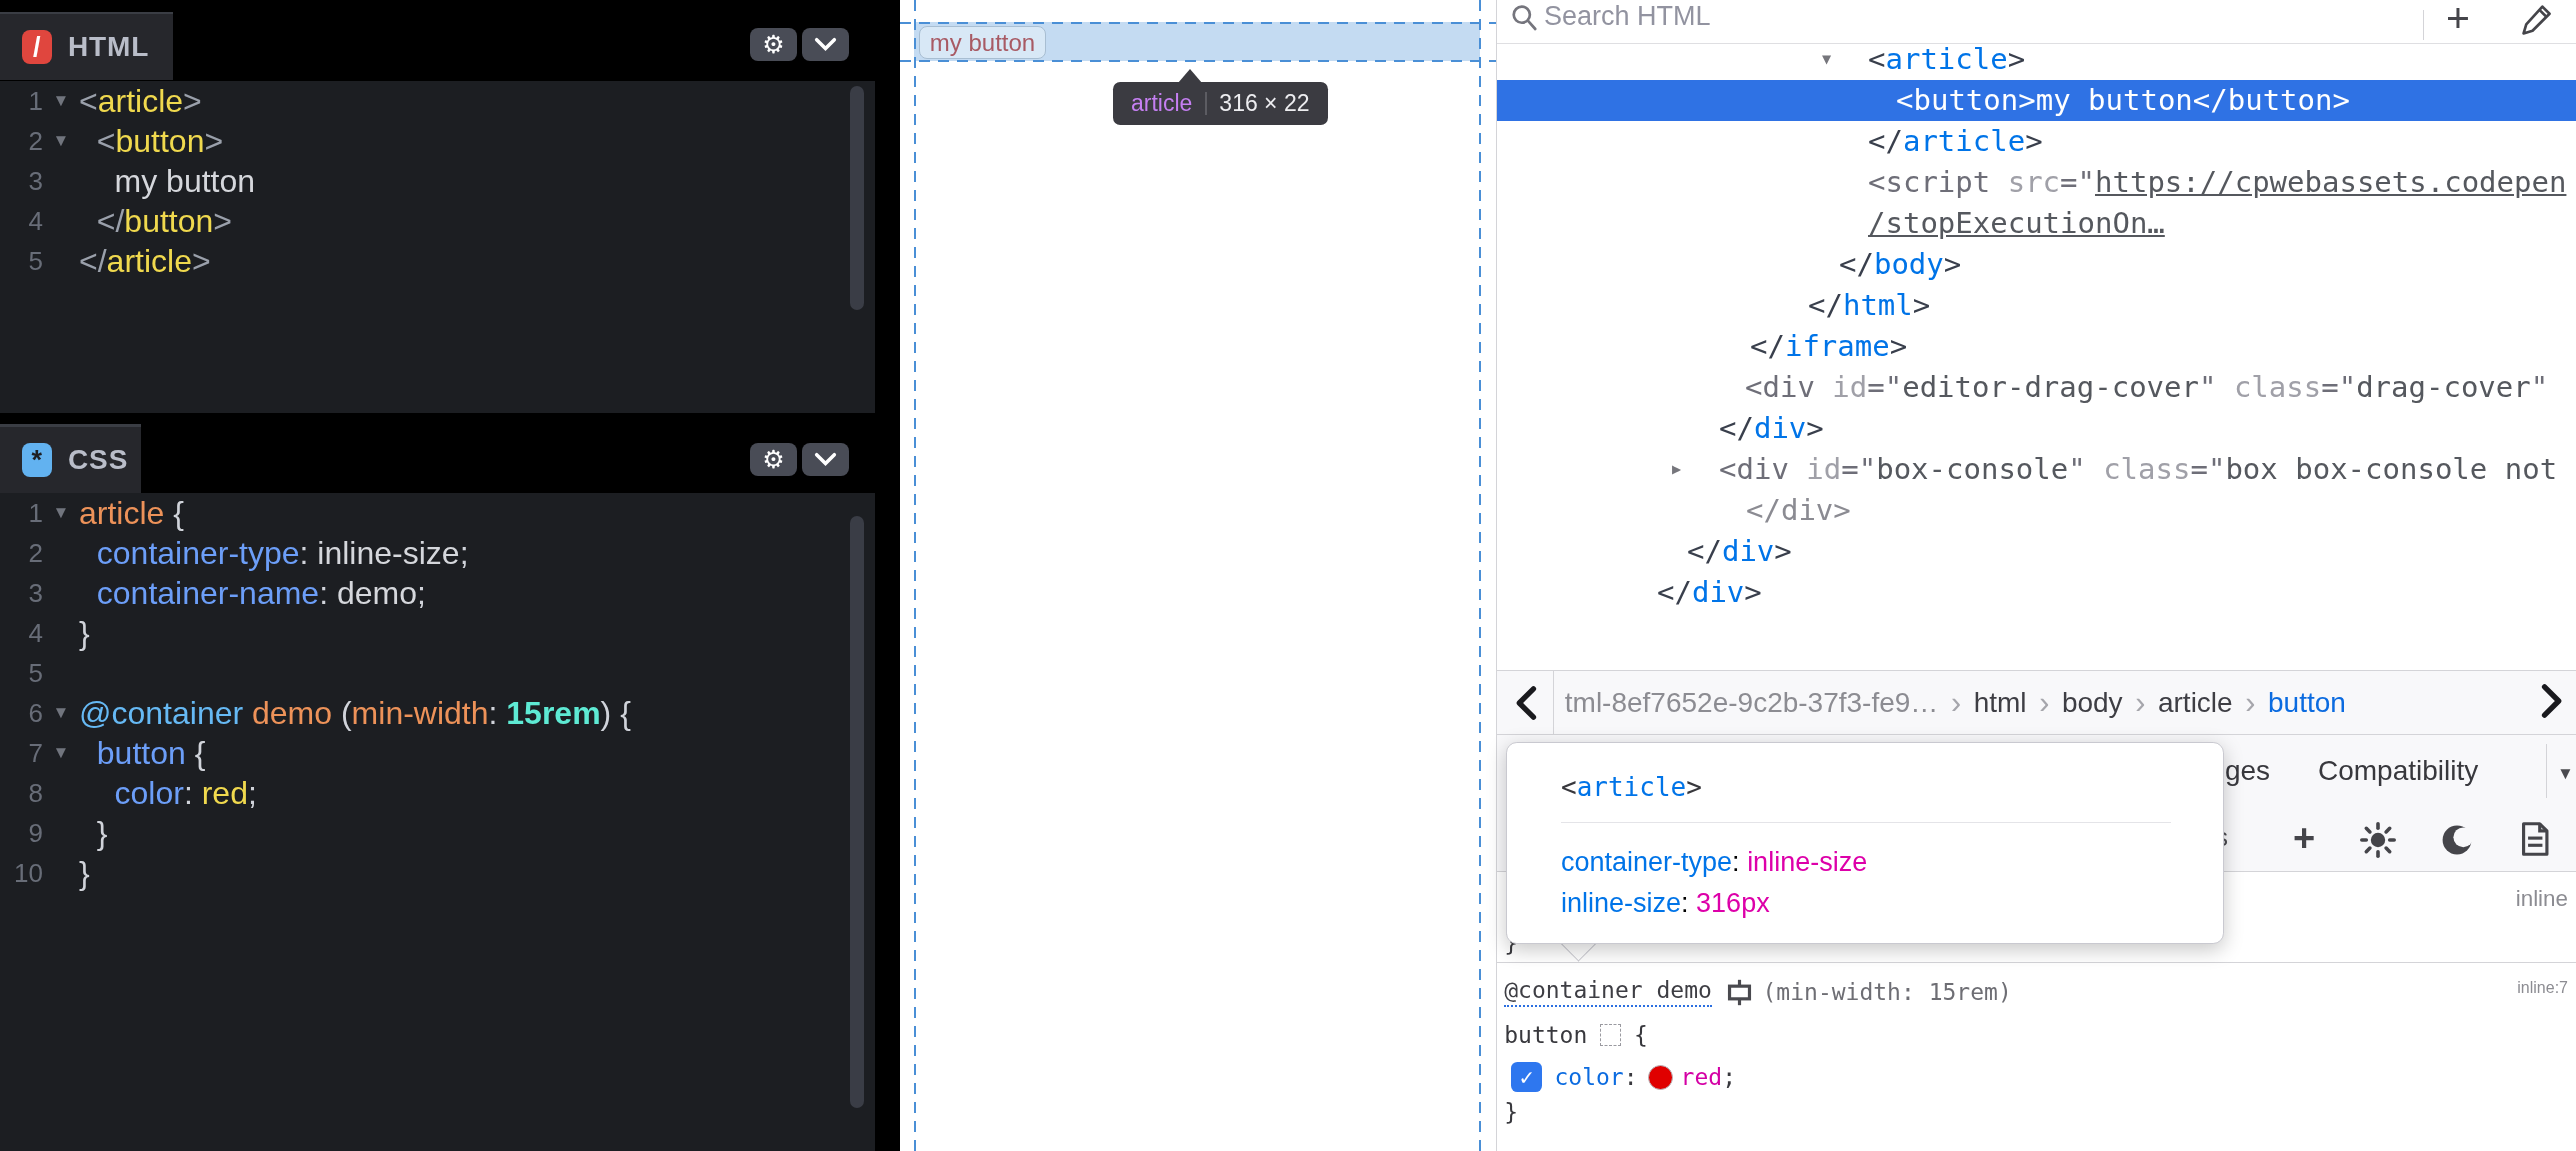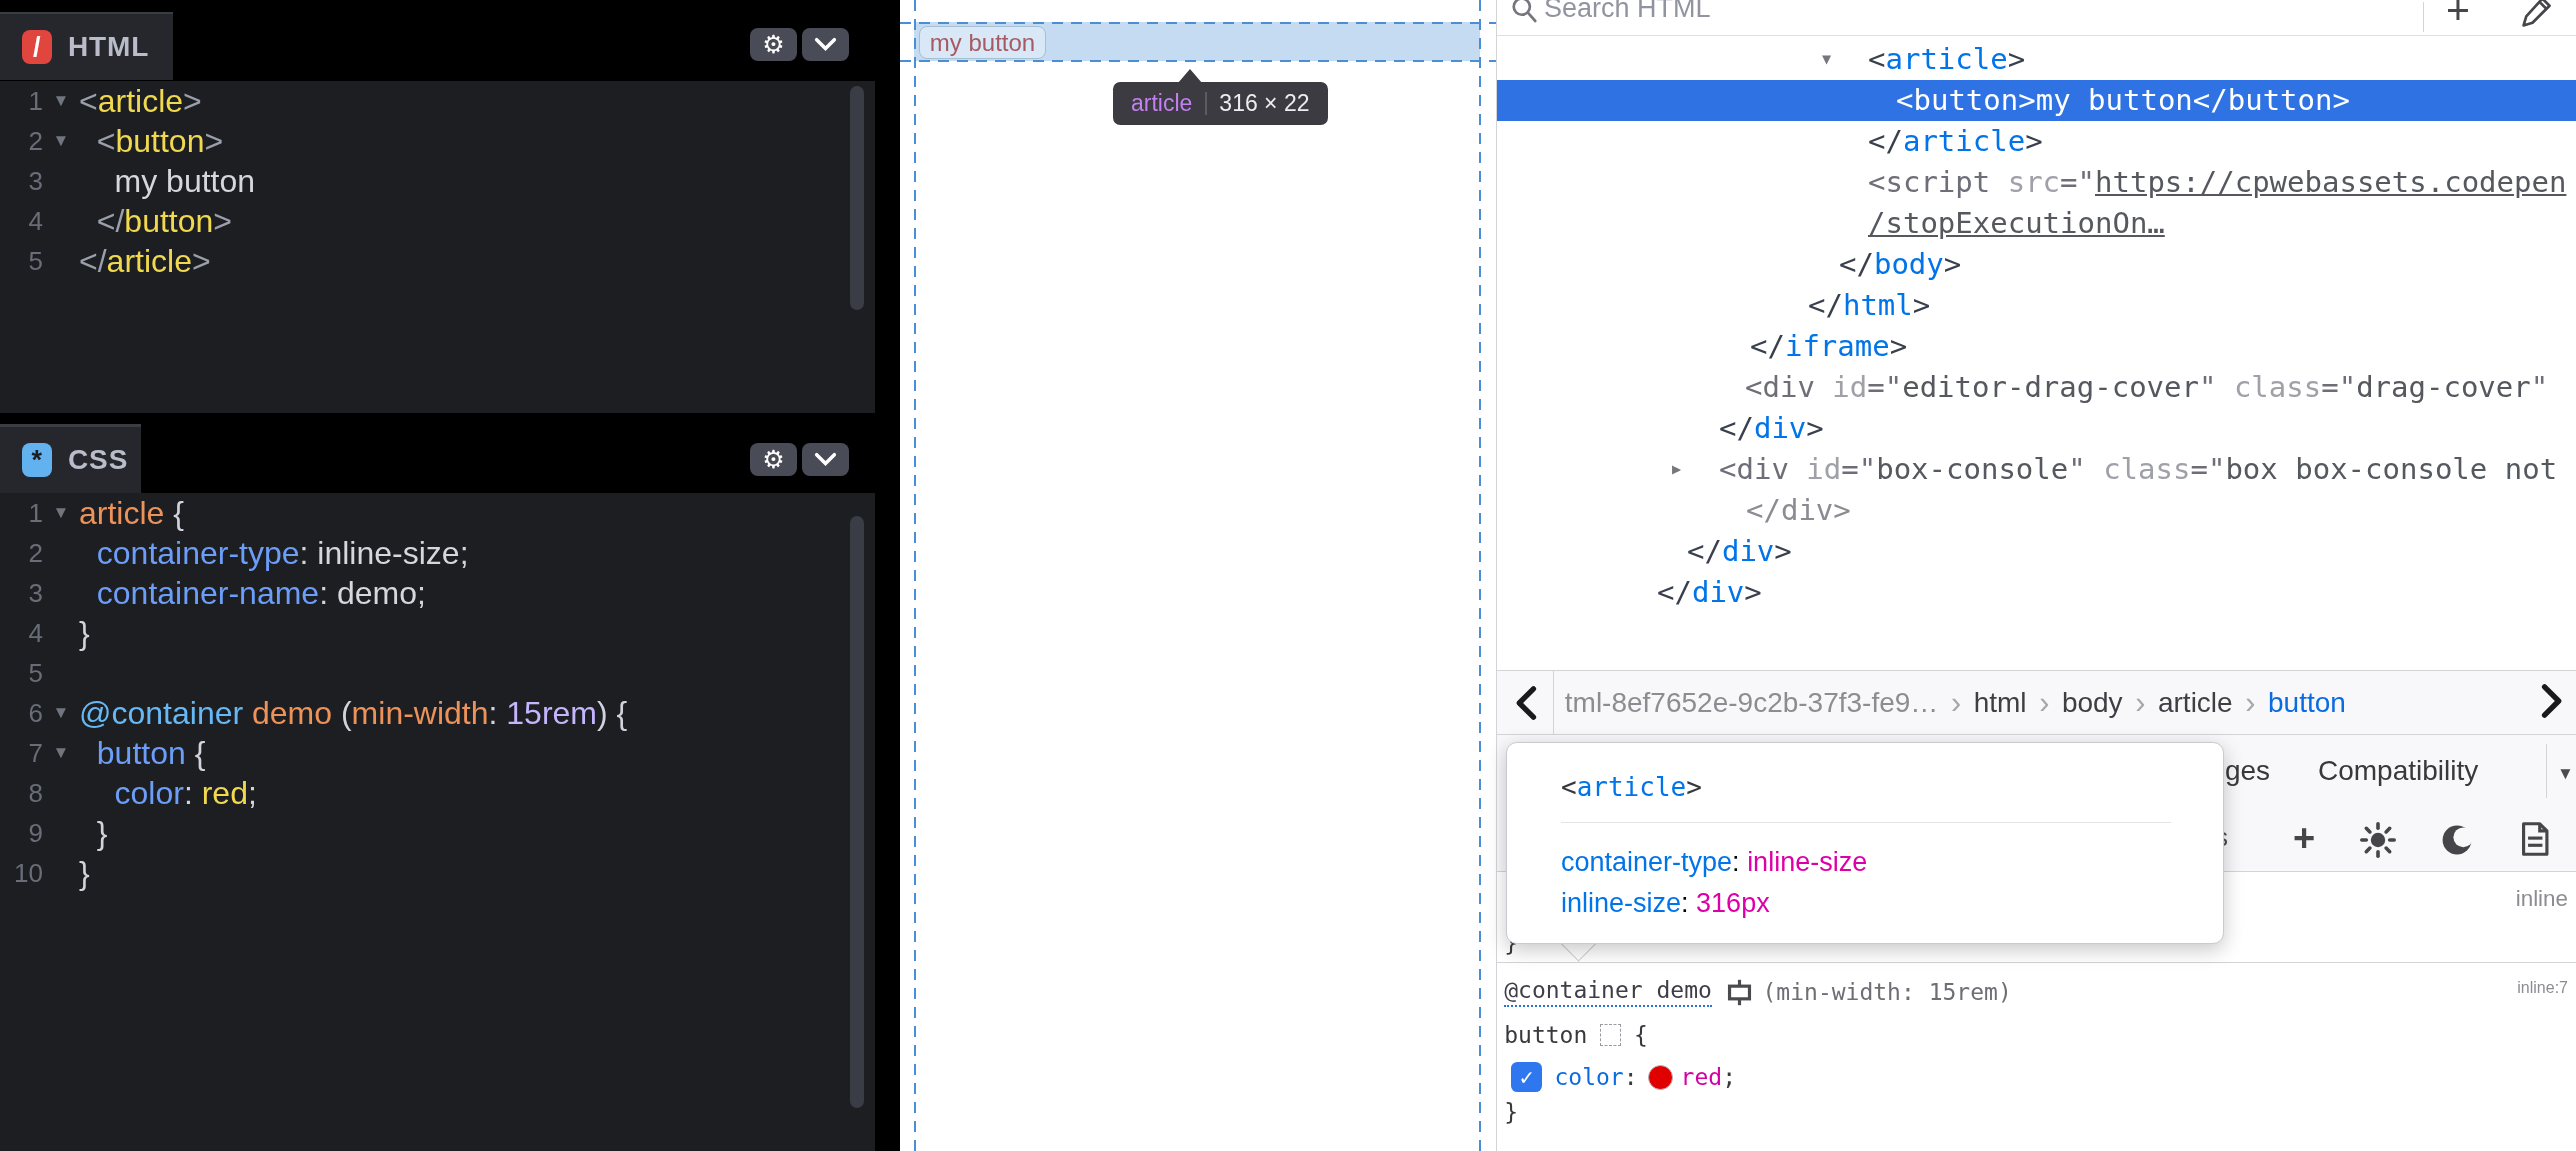--- a/index.html
+++ b/index.html
@@ -16,21 +16,21 @@
   .tab-label { color:#b9bdc9; font-size:28px; font-weight:bold; margin-left:16px; letter-spacing:0.9px; }
   .hdr-btn { position:absolute; width:47px; height:33px; border-radius:8px; background:#494c56;
     display:flex; align-items:center; justify-content:center; color:#fff; }
   .code-area { position:absolute; left:0; width:875px; background:#1c1e22; overflow:hidden; }
   .cl { display:flex; height:40px; line-height:40px; font-size:32px; }
   .cl .ln { width:43px; text-align:right; color:#686d78; font-size:26px; flex:none; }
   .cl .fold { width:36px; text-align:center; color:#71757e; font-size:17px; flex:none; }
   .cl .code { white-space:pre; }
   .sg.tag { color:#f0d94e; } .sg.pun { color:#9aa0ab; } .sg.txt { color:#d5d7dc; }
   .sg.sel { color:#ed9259; } .sg.brace { color:#d0d3da; } .sg.prop { color:#6c9ef8; }
-  .sg.val { color:#d5d7dc; } .sg.at { color:#66b9f4; } .sg.num { color:#c4b5fd; } .sg.yval { color:#f0d94e; }
+  .sg.val { color:#d5d7dc; } .sg.at { color:#66b9f4; } .sg.num { color:#5eead4;font-weight:bold; } .sg.yval { color:#f0d94e; }
   .scroll-thumb { position:absolute; left:850px; width:14.4px; border-radius:7.2px; background:#3a3d46; }
 
   
   #preview { position:absolute; left:900px; top:0; width:596px; height:1152px; background:#fff; overflow:hidden; }
   .vguide { position:absolute; top:0; width:1.8px; height:1152px; z-index:5;
     background:repeating-linear-gradient(180deg,#4a8fd6 0 10.8px,transparent 10.8px 19px); }
   .hguide { position:absolute; left:0; width:596px; height:1.8px; z-index:5;
     background:repeating-linear-gradient(90deg,#4a8fd6 0 10.8px,transparent 10.8px 19px); }
   #article-overlay { position:absolute; left:14.4px; top:22.4px; width:566px; height:39px;
     background:rgba(100,160,220,0.38); z-index:4; }
@@ -41,21 +41,21 @@
     background:#3b3b41; border-radius:7.2px; display:flex; align-items:center; padding:0 18px; }
   #infobar .itag { color:#c57ff2; font-size:23px; }
   #infobar .idiv { width:1.8px; height:23px; background:#5c5c62; margin:0 12.6px; }
   #infobar .idims { color:#ededf0; font-size:23px; }
   #infobar-arrow { position:absolute; left:278px; top:69px; z-index:40; width:0; height:0;
     border-left:12.6px solid transparent; border-right:12.6px solid transparent; border-bottom:14.4px solid #3b3b41; }
 
   
   #devtools { position:absolute; left:1496px; top:0; width:1080px; height:1152px; background:#fff;
     border-left:0.9px solid #d4d4d8; overflow:hidden; }
-  #search-row { position:absolute; left:0; top:0; width:1080px; height:36px; border-bottom:0.9px solid #dfdfe2; background:#fff; }
+  #search-row { position:absolute; left:0; top:8px; width:1080px; height:36px; border-bottom:0.9px solid #dfdfe2; background:#fff; }
   #search-placeholder { position:absolute; left:47px; top:-7.2px; color:#9293a0; font-size:27px; }
   .topbar-sep { position:absolute; top:1.8px; width:0.9px; height:30.5px; background:#d4d4d8; }
   .tool-ic { position:absolute; color:#45454a; }
 
   #markup { position:absolute; left:0; top:39px; width:1080px; }
   .mrow { position:relative; height:41px; line-height:41px; font-size:29px;
     font-family:"DejaVu Sans Mono","Liberation Mono",monospace; white-space:pre; }
   .mrow .arrow { position:absolute; font-size:15.2px; color:#76767c; }
   .msel { background:#2f72e4; }
   .msel .sg { color:#fff !important; }

